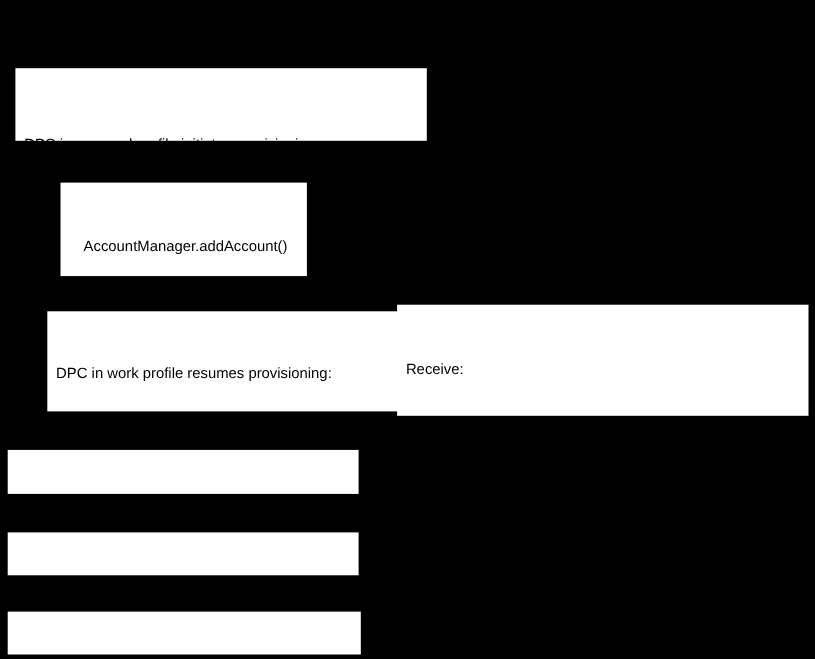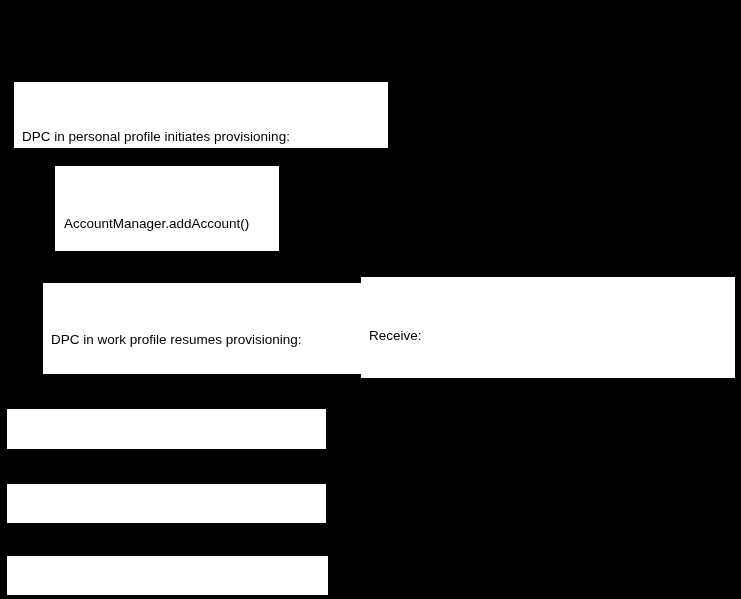--- a/index.html
+++ b/index.html
@@ -33,29 +33,28 @@
   .box .line {
     display: block;
     white-space: pre;
   }
   
   #box-dpc-initiates {
     left: 14px;
     top: 62px;
     width: 374px;
     height: 66px;
-    padding: 7px 0 0 8px;
-    margin-top: 20px;
+    padding: 21px 0 0 8px;
   }
   #box-add-account {
     left: 55px;
     top: 166px;
     width: 224px;
     height: 85px;
-    padding: 10px 0 0 9px;
+    padding: 10px 0 0 21px;
   }
   #box-dpc-resumes {
     left: 7px;
     top: 283px;
     width: 319px;
     height: 91px;
     padding: 9px 0 0 8px;
     margin-left: 36px;
   }
   #box-receive-read {

